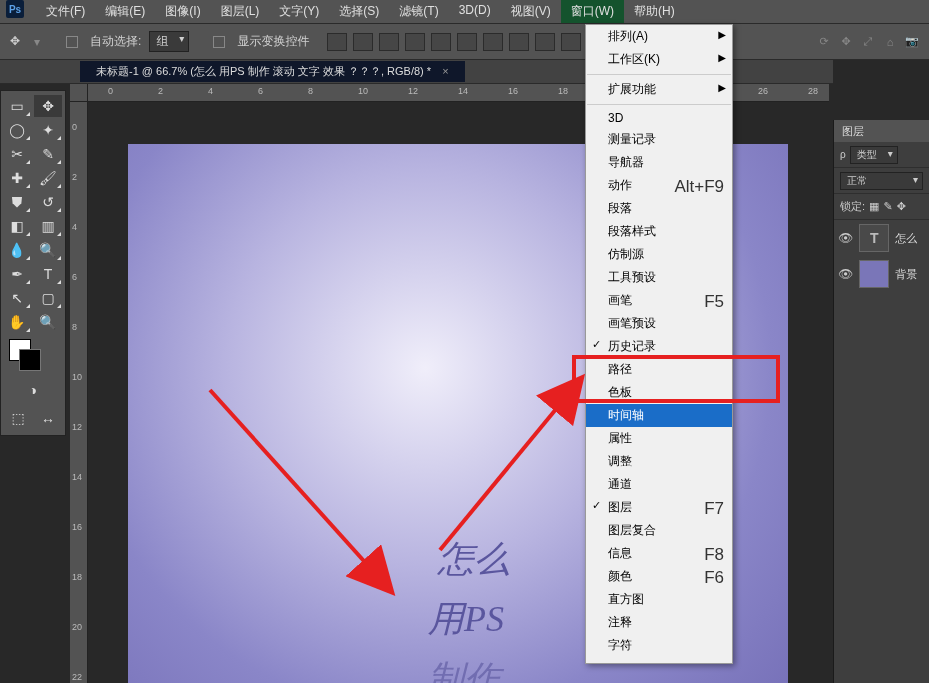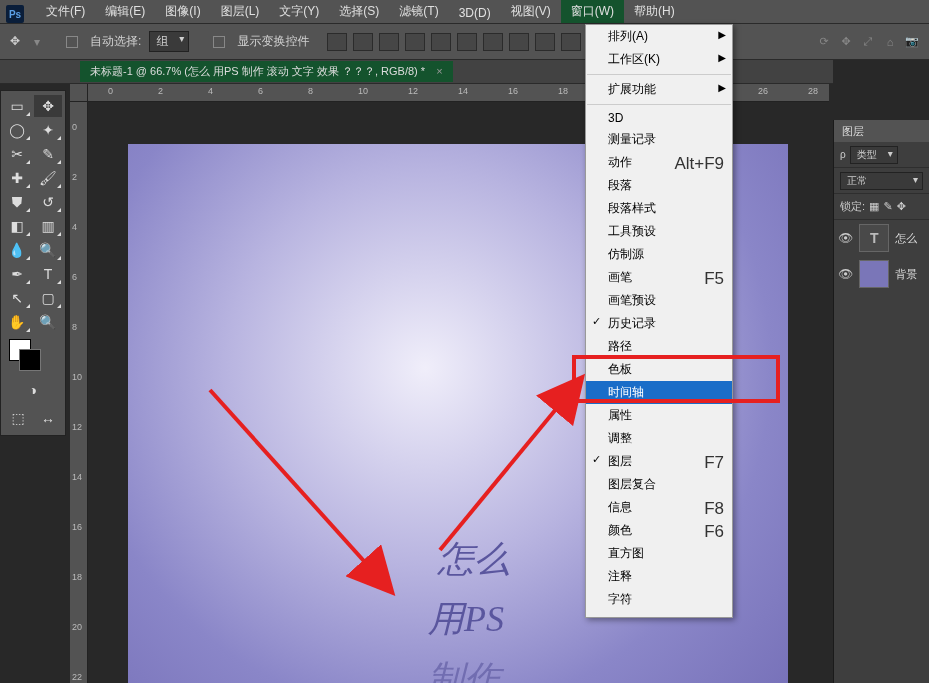--- a/index.html
+++ b/index.html
@@ -1,30 +1,30 @@
 <!DOCTYPE html>
 <html><head>
 <meta charset="utf-8">
 <style>
 * { margin: 0; padding: 0; box-sizing: border-box; font-family: "Microsoft YaHei", Arial, sans-serif; }
 body { width: 929px; height: 683px; background: #535353; overflow: hidden; position: relative; }
-.menubar { height: 24px; background: #535353; display: flex; align-items: flex-end; padding-left: 6px; font-size: 12px; color: #e0e0e0; border-bottom: 1px solid #2a2a2a; }
+.menubar { height: 24px; background: #535353; display: flex; align-items: flex-start; padding-left: 6px; font-size: 12px; color: #e0e0e0; border-bottom: 1px solid #2a2a2a; }
 .ps-logo { width: 18px; height: 18px; background: #0a1e3a; color: #5ca0e6; font-weight: bold; font-size: 10px; display: flex; align-items: center; justify-content: center; border-radius: 2px; margin-right: 12px; }
 .menu-item { padding: 3px 10px; cursor: pointer; }
 .menu-item.active { background: #14532d; }
 .optbar { height: 36px; background: #535353; display: flex; align-items: center; padding-left: 10px; font-size: 12px; color: #d0d0d0; border-bottom: 1px solid #2a2a2a; gap: 8px; }
 .move-icon { width:16px; height:16px; display:inline-block; }
 .chk { width:12px; height:12px; border:1px solid #888; display:inline-block; vertical-align:middle; margin-right:4px; }
 .dd { background:#3a3a3a; border:1px solid #222; padding:1px 20px 1px 6px; position:relative; }
 .dd::after { content:"▾"; position:absolute; right:4px; top:1px; font-size:10px; }
 .opt-icons { display:flex; gap:6px; margin-left:10px; }
 .opt-ico { width:20px; height:18px; background:#464646; border:1px solid #2b2b2b; }
 .opt-label { color:#aaa; margin-left:8px;}
 .tabbar { height: 24px; background: #424242; display:flex; align-items:center; font-size:11px; color:#ccc; padding-left:80px; border-bottom:1px solid #2a2a2a; }
-.doc-tab { padding: 3px 10px; background:#14532d; color:#ddd; }
+.doc-tab { padding: 3px 16px; background:#0f172a; color:#ddd; }
 .doc-tab .x { margin-left:8px; color:#999; }
 .work { position:absolute; top:60px; left:0; right:0; bottom:0; background:#282828; }
 .tools { position:absolute; top:0; left:0; width:66px; background:#535353; border:1px solid #222; display:grid; grid-template-columns:1fr 1fr; gap:2px; padding:4px 2px; }
 .tool { width:28px; height:22px; display:flex; align-items:center; justify-content:center; color:#ddd; font-size:14px; cursor:pointer; position:relative;}
 .tool.sel { background:#3a3a3a; }
 .tool .tri { position:absolute; right:1px; bottom:1px; width:0; height:0; border-left:4px solid transparent; border-bottom:4px solid #ddd; }
 .swatches { grid-column:1/3; height:40px; position:relative; }
 .sw1 { position:absolute; top:4px; left:6px; width:22px; height:22px; background:#fff; border:1px solid #000; }
 .sw2 { position:absolute; top:14px; left:16px; width:22px; height:22px; background:#000; border:1px solid #777; }
 .mask-row, .screen-row { grid-column:1/3; display:flex; justify-content:space-around; padding:2px 0;}
@@ -219,33 +219,35 @@
 </div>
 
 <div class="dropdown">
   <div class="dd-item"><span>排列(A)</span><span class="arr">▶</span></div>
   <div class="dd-item"><span>工作区(K)</span><span class="arr">▶</span></div>
   <div class="dd-sep"></div>
   <div class="dd-item"><span>扩展功能</span><span class="arr">▶</span></div>
   <div class="dd-sep"></div>
   <div class="dd-item"><span>3D</span></div>
   <div class="dd-item"><span>测量记录</span></div>
+  <div class="dd-item"><span>导航器</span></div>
   <div class="dd-item"><span>动作</span><span class="sc">Alt+F9</span></div>
   <div class="dd-item"><span>段落</span></div>
   <div class="dd-item"><span>段落样式</span></div>
+  <div class="dd-item"><span>仿制源</span></div>
   <div class="dd-item"><span>工具预设</span></div>
-  <div class="dd-item"><span>仿制源</span></div>
   <div class="dd-item"><span>画笔</span><span class="sc">F5</span></div>
   <div class="dd-item"><span>画笔预设</span></div>
   <div class="dd-item"><span class="chk-m">✓</span><span>历史记录</span></div>
   <div class="dd-item"><span>路径</span></div>
   <div class="dd-item"><span>色板</span></div>
   <div class="dd-item hl"><span>时间轴</span></div>
   <div class="dd-item"><span>属性</span></div>
   <div class="dd-item"><span>调整</span></div>
+  <div class="dd-item"><span>通道</span></div>
   <div class="dd-item"><span class="chk-m">✓</span><span>图层</span><span class="sc">F7</span></div>
   <div class="dd-item"><span>图层复合</span></div>
   <div class="dd-item"><span>信息</span><span class="sc">F8</span></div>
   <div class="dd-item"><span>颜色</span><span class="sc">F6</span></div>
   <div class="dd-item"><span>直方图</span></div>
   <div class="dd-item"><span>注释</span></div>
   <div class="dd-item"><span>字符</span></div>
   <div class="dd-item"></div>
 
 </div>

